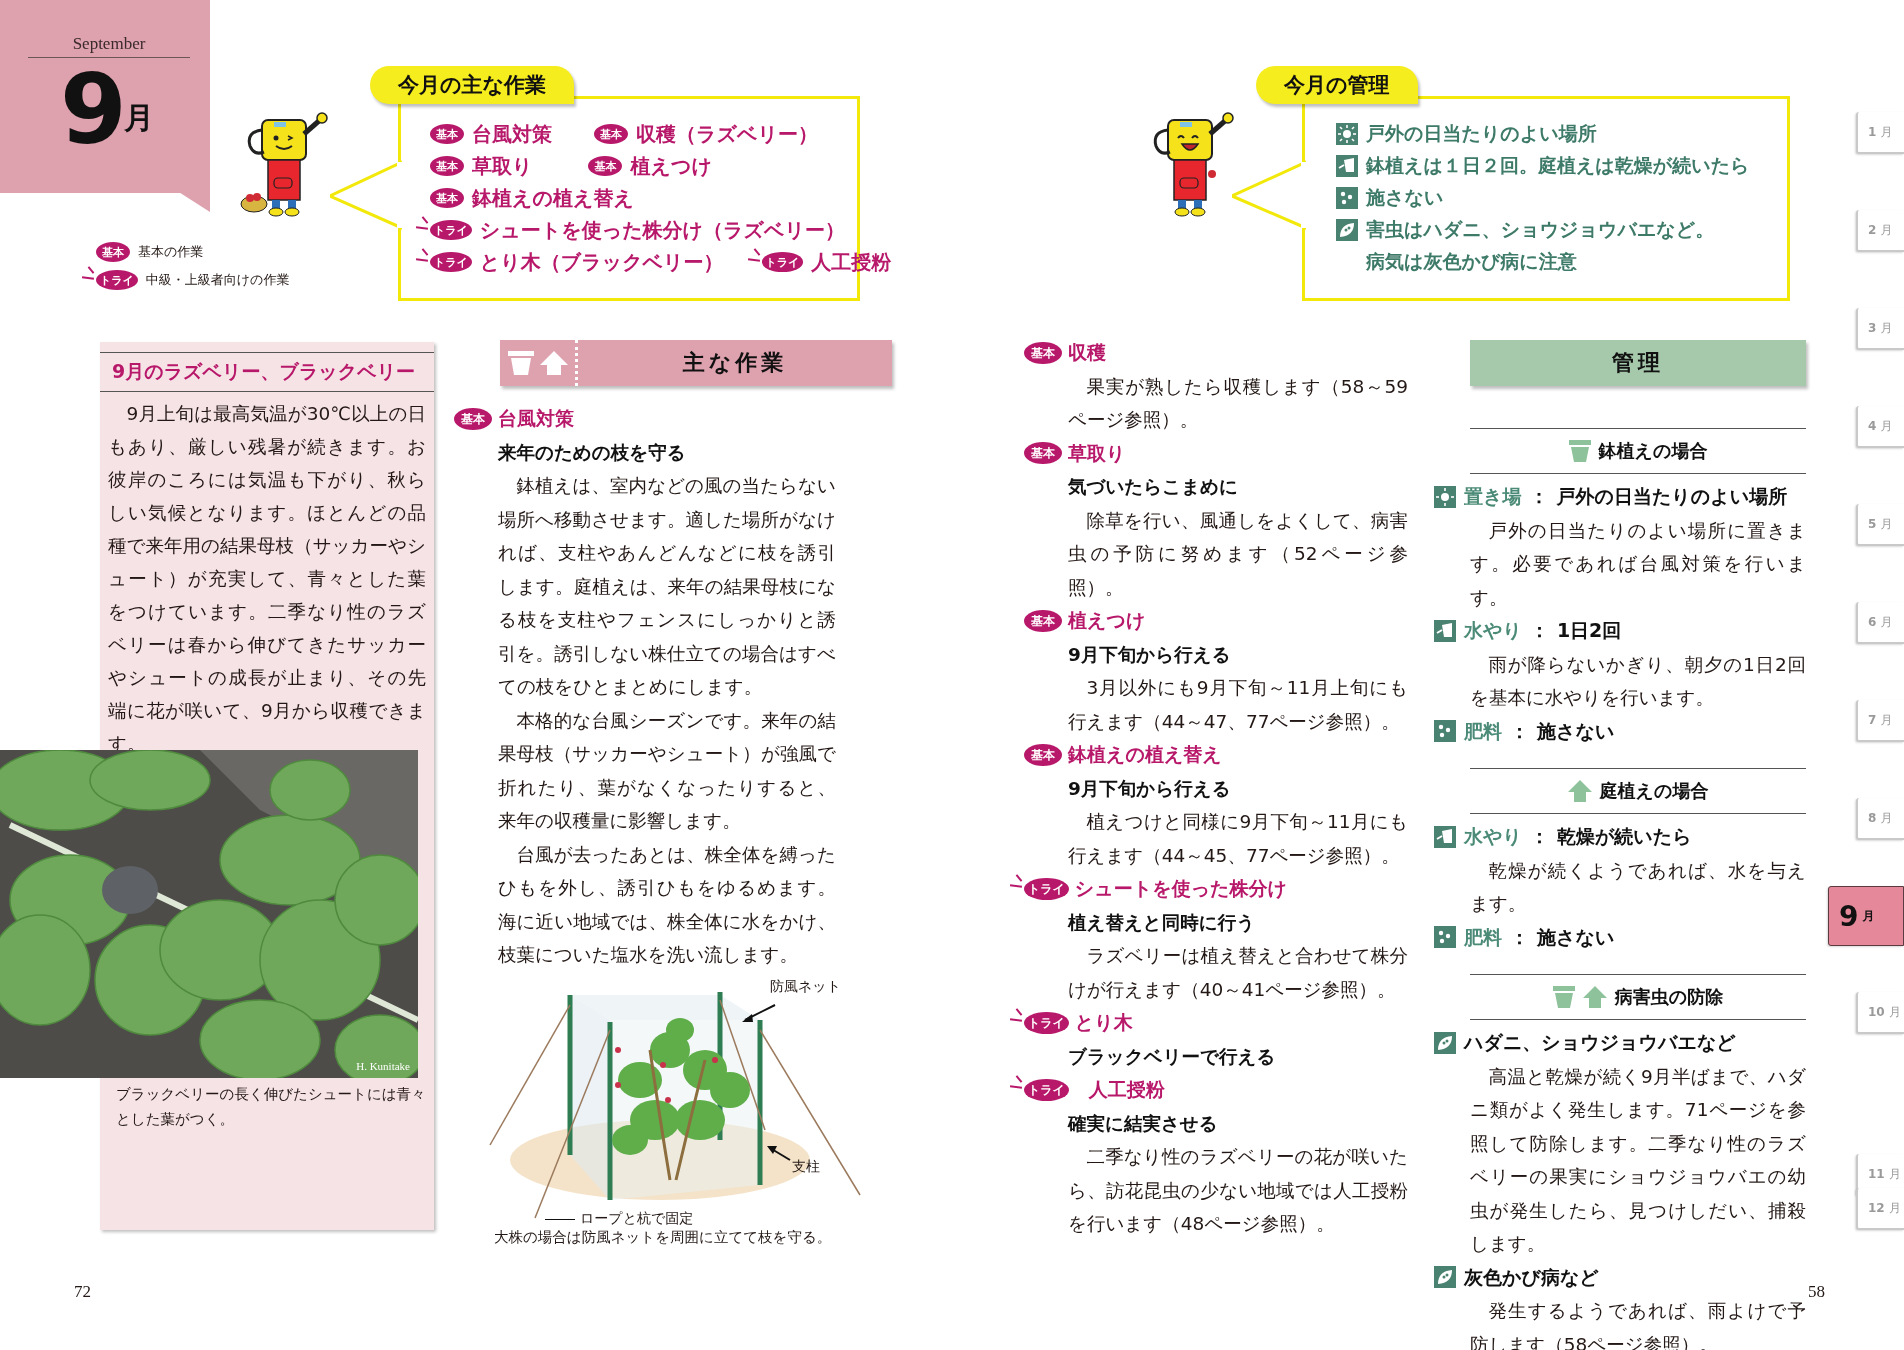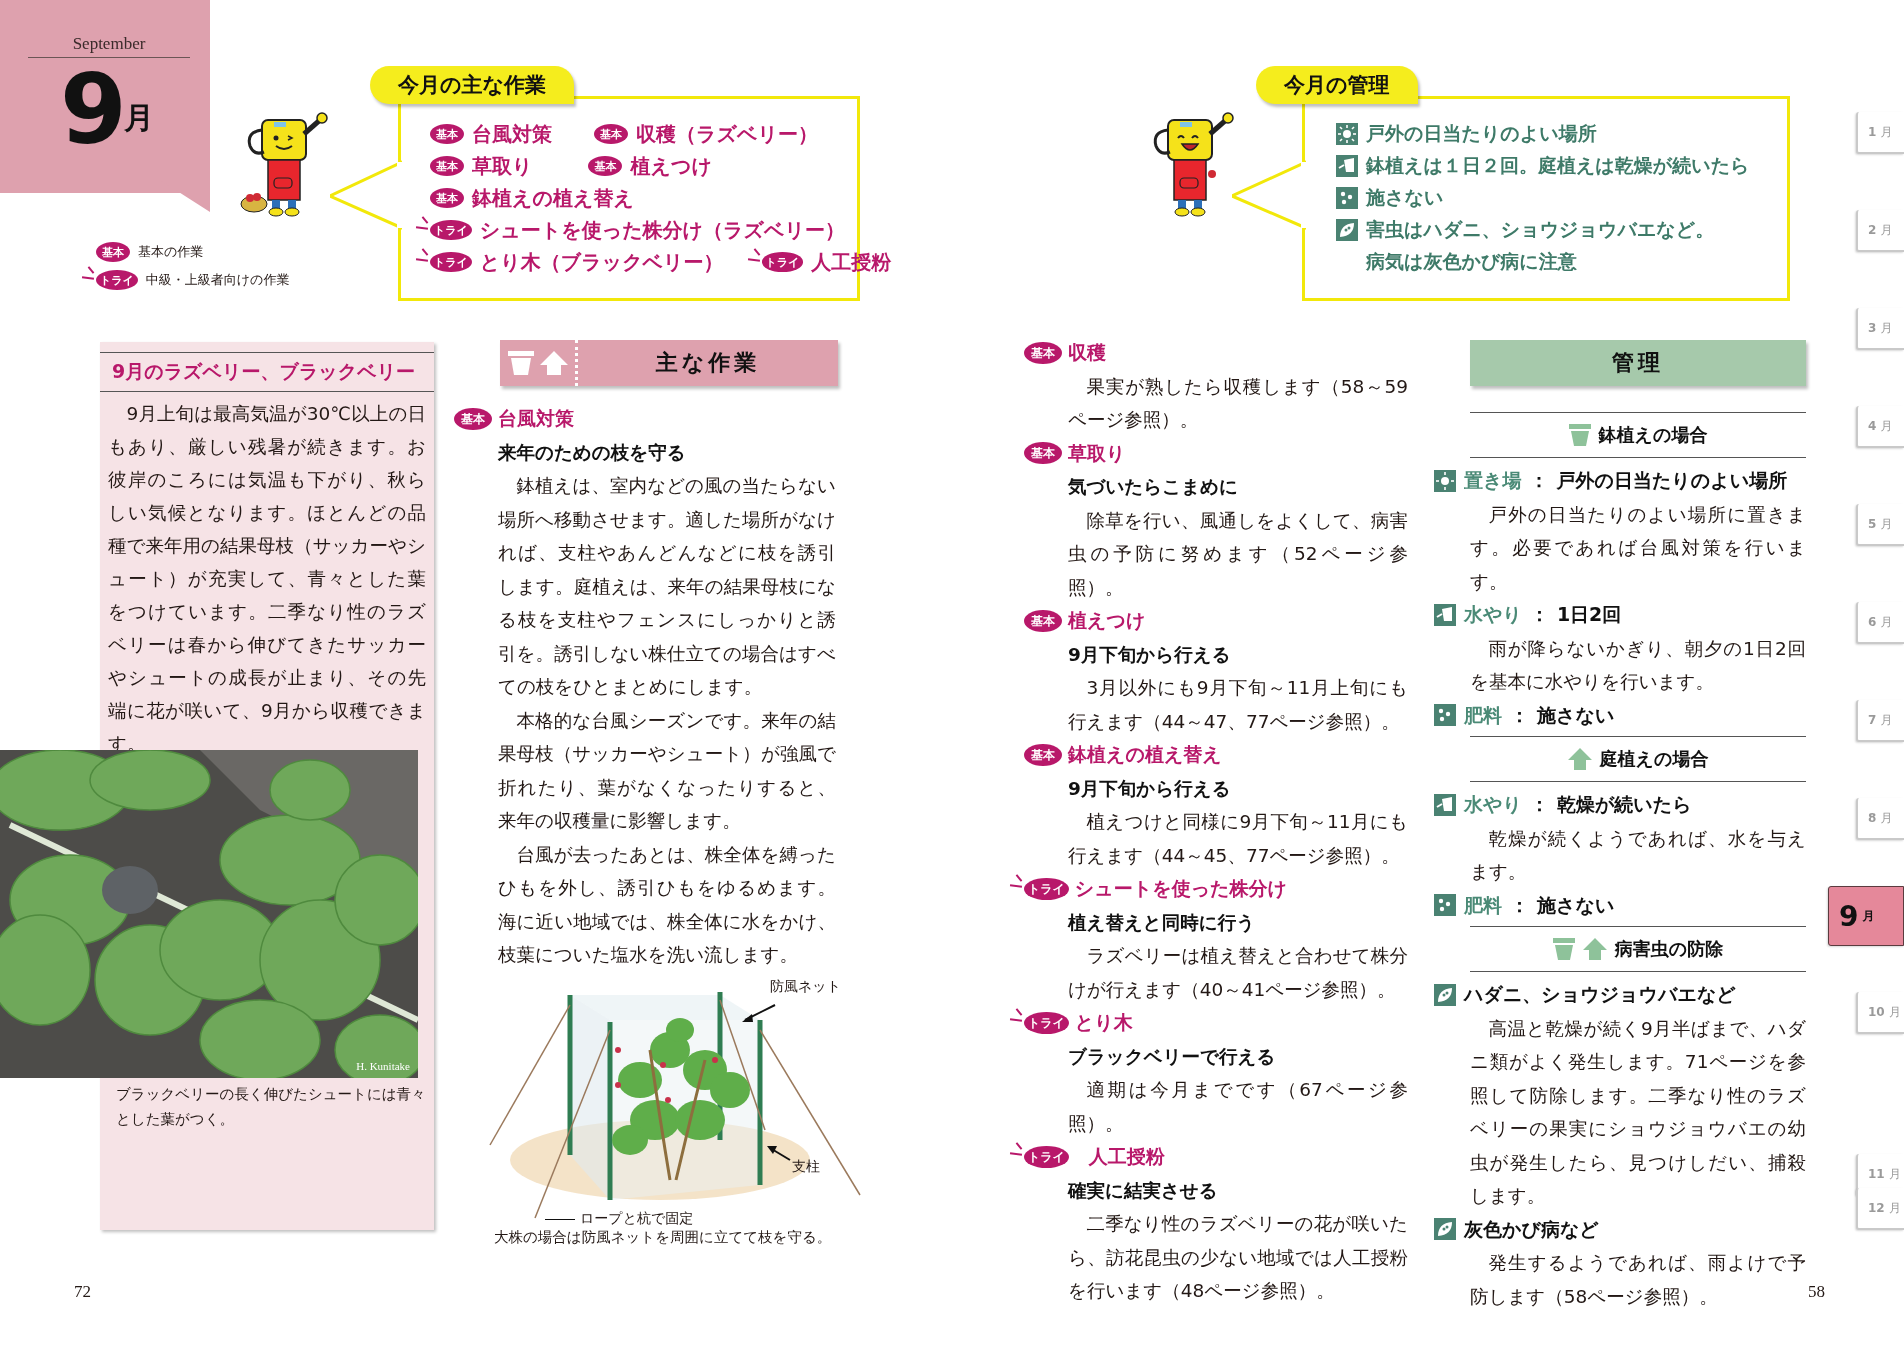--- a/index.html
+++ b/index.html
@@ -38,21 +38,21 @@
 
   
   .pink-col { left: 100px; top: 342px; width: 334px; height: 888px; background: #f6e3e6; box-shadow: 2px 2px 3px rgba(0,0,0,0.25); }
   .pink-title { left: 100px; top: 352px; width: 334px; border-top: 1.5px solid #555; border-bottom: 1.5px solid #555; padding: 6px 0 6px 12px; font-weight: bold; font-size: 19px; color: #b8186a; }
   .pink-body { left: 108px; top: 397px; width: 318px; font-size: 18.5px; line-height: 33px; color: #231815; text-align: justify; }
   .photo { left: 0; top: 750px; width: 418px; height: 328px; background: linear-gradient(135deg, #5b5a58 0%, #44433f 40%, #5a5856 70%, #3f3e3b 100%); overflow: hidden; }
   .photo-credit { right: 8px; bottom: 6px; font-family: "Liberation Serif", serif; font-size: 11px; color: #fff; position: absolute; }
   .photo-caption { left: 116px; top: 1082px; width: 310px; font-size: 14.5px; line-height: 25px; color: #231815; }
 
   
-  .sec-head-pink { left: 500px; top: 340px; width: 338px; height: 46px; background: #dea1ae; box-shadow: 2px 3px 3px rgba(0,0,0,0.25); display: flex; align-items: center; }
+  .sec-head-pink { left: 500px; top: 340px; width: 392px; height: 46px; background: #dea1ae; box-shadow: 2px 3px 3px rgba(0,0,0,0.25); display: flex; align-items: center; }
   .sec-head-pink .icons { width: 78px; display: flex; align-items: center; justify-content: center; gap: 6px; border-right: 3px dotted #fff; height: 100%; }
   .sec-head-pink .label { flex: 1; text-align: center; font-weight: bold; font-size: 22px; letter-spacing: 4px; color: #111; }
   .sec-head-green { left: 1470px; top: 340px; width: 336px; height: 46px; background: #a6c9ab; box-shadow: 2px 3px 3px rgba(0,0,0,0.25); display: flex; align-items: center; justify-content: center; font-weight: bold; font-size: 22px; letter-spacing: 4px; color: #111; }
 
   
   .col { font-size: 18.5px; line-height: 33.5px; color: #231815; }
   .item-head { display: flex; align-items: center; gap: 6px; font-weight: bold; color: #b8186a; font-size: 19px; height: 33.5px; margin-left: -44px; }
   .item-head .badge { min-width: 38px; height: 22px; font-size: 12px; }
   .item-sub { font-weight: bold; color: #111; }
   .item-body { text-indent: 1em; text-align: justify; }
@@ -60,21 +60,21 @@
   .col-mid { left: 498px; top: 402px; width: 338px; }
   .col-right { left: 1068px; top: 336px; width: 340px; }
 
   
   .illus { left: 470px; top: 970px; width: 400px; height: 250px; }
   .illus-label { font-size: 14px; color: #231815; position: absolute; white-space: nowrap; }
   .illus-caption { left: 494px; top: 1228px; font-size: 14.5px; color: #231815; white-space: nowrap; }
 
   
   .mgmt-col { left: 1434px; top: 408px; width: 372px; font-size: 18.5px; line-height: 33.5px; }
-  .sub-sec { margin-left: 36px; border-top: 1.5px solid #555; border-bottom: 1.5px solid #555; height: 46px; display: flex; align-items: center; justify-content: center; gap: 8px; font-weight: bold; font-size: 18px; color: #111; margin-top: 4px; margin-bottom: 6px; }
+  .sub-sec { margin-left: 36px; border-top: 1.5px solid #555; border-bottom: 1.5px solid #555; height: 46px; display: flex; align-items: center; justify-content: center; gap: 8px; font-weight: bold; font-size: 18px; color: #111; margin-top: 20px; margin-bottom: 6px; }
   .mg-head { display: flex; align-items: center; gap: 8px; font-weight: bold; font-size: 19px; height: 33.5px; }
   .mg-head .key { color: #4a8a76; }
   .mg-head .val { color: #111; }
   .mg-body { margin-left: 36px; text-indent: 1em; text-align: justify; color: #231815; }
 
   
   .page-num { font-family: "Liberation Serif", serif; font-size: 17px; color: #231815; }
 
   
   .tab { left: 1856px; width: 48px; height: 42px; background: #fff; border-left: 2px solid #c9c9c9; border-bottom: 2px solid #c9c9c9; border-radius: 3px 0 0 3px; box-shadow: -1px 1px 2px rgba(0,0,0,0.15); display: flex; align-items: center; padding-left: 10px; font-size: 12px; font-weight: bold; color: #9a9a9a; }
@@ -386,21 +386,20 @@
       </div>
     <div class="item-sub">植え替えと同時に行う</div>
     <p class="item-body">ラズベリーは植え替えと合わせて株分けが行えます（40～41ページ参照）。</p>
   </div>
   <div>
     <div class="item-head">
         <span class="badge try">トライ</span>
         <span>とり木</span>
       </div>
     <div class="item-sub">ブラックベリーで行える</div>
-    <p class="item-body">適期は今月までです（67ページ参照）。</p>
   </div>
   <div>
     <div class="item-head">
         <span class="badge try">トライ</span>
         <span style="margin-left:14px">人工授粉</span>
       </div>
     <div class="item-sub">確実に結実させる</div>
     <p class="item-body">二季なり性のラズベリーの花が咲いたら、訪花昆虫の少ない地域では人工授粉を行います（48ページ参照）。</p>
   </div>
 </div>

